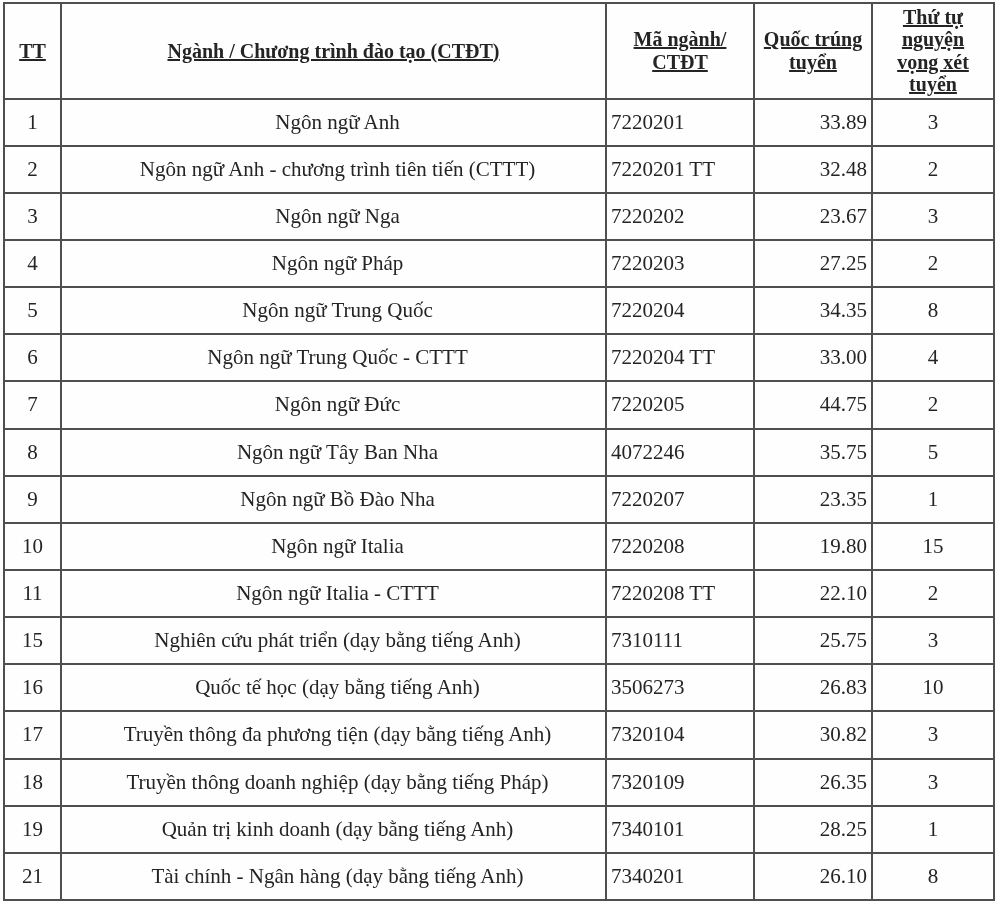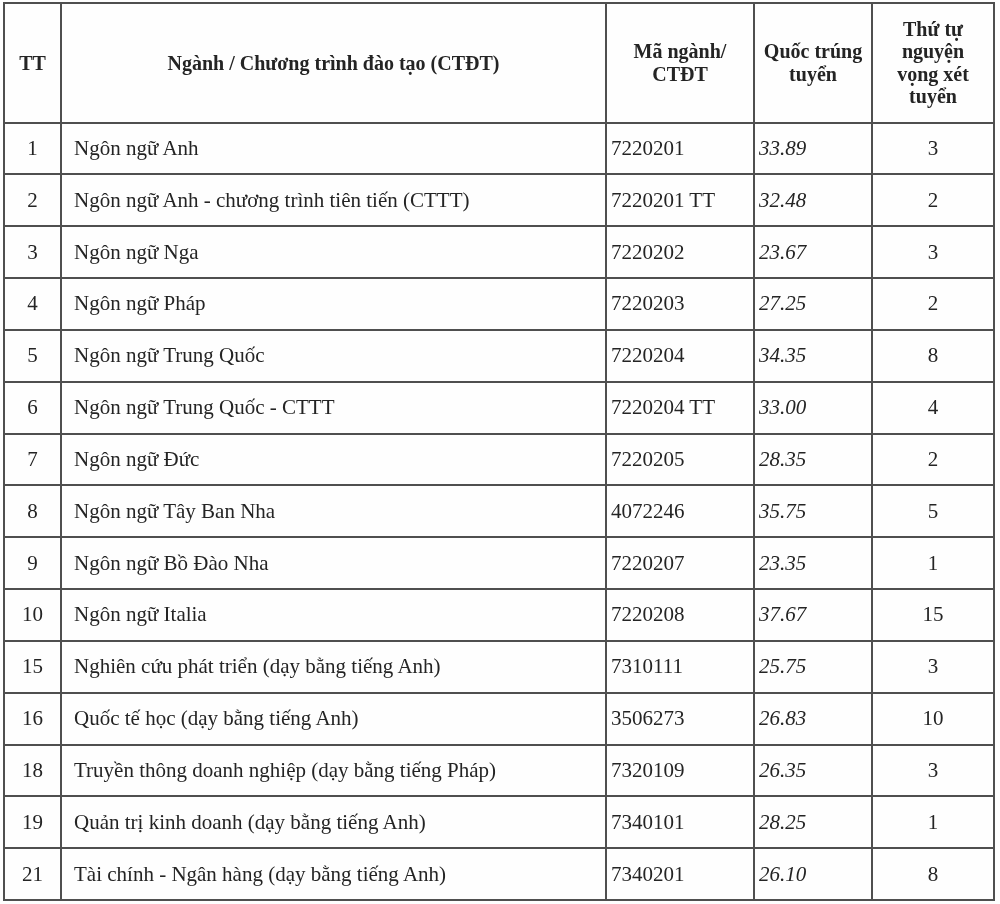--- a/index.html
+++ b/index.html
@@ -36,31 +36,32 @@
     height: 74px;
   }
   .score-table tbody tr {
     height: 39px;
   }
   .score-table th {
     font-weight: bold;
     font-size: 20px;
     line-height: 1.12;
     text-align: center;
-    padding: 14px 8px;
+    padding: 2px 8px;
+    text-decoration: underline;
   }
   .score-table td {
     font-size: 21px;
     padding: 1px 4px;
     white-space: nowrap;
   }
   .c-tt     { text-align: center; }
-  .c-nganh  { text-align: left; padding-left: 12px !important; border-radius: 10px; }
+  .c-nganh  { text-align: center; padding-left: 12px !important; border-radius: 10px; }
   .c-ma     { text-align: left; }
-  .c-diem   { text-align: left; font-style: italic; }
+  .c-diem   { text-align: right; }
   .c-thutu  { text-align: center; }
 </style>
 </head>
 <body>
 
 <div class="scan-page">
   <table class="score-table">
     <colgroup>
       <col style="width:57px">
       <col style="width:545px">
@@ -117,59 +118,73 @@
           <td class="c-tt">6</td>
           <td class="c-nganh">Ngôn ngữ Trung Quốc - CTTT</td>
           <td class="c-ma">7220204 TT</td>
           <td class="c-diem">33.00</td>
           <td class="c-thutu">4</td>
         </tr>
         <tr>
           <td class="c-tt">7</td>
           <td class="c-nganh">Ngôn ngữ Đức</td>
           <td class="c-ma">7220205</td>
-          <td class="c-diem">28.35</td>
+          <td class="c-diem">44.75</td>
           <td class="c-thutu">2</td>
         </tr>
         <tr>
           <td class="c-tt">8</td>
           <td class="c-nganh">Ngôn ngữ Tây Ban Nha</td>
           <td class="c-ma">4072246</td>
           <td class="c-diem">35.75</td>
           <td class="c-thutu">5</td>
         </tr>
         <tr>
           <td class="c-tt">9</td>
           <td class="c-nganh">Ngôn ngữ Bồ Đào Nha</td>
           <td class="c-ma">7220207</td>
           <td class="c-diem">23.35</td>
           <td class="c-thutu">1</td>
         </tr>
         <tr>
           <td class="c-tt">10</td>
           <td class="c-nganh">Ngôn ngữ Italia</td>
           <td class="c-ma">7220208</td>
-          <td class="c-diem">37.67</td>
+          <td class="c-diem">19.80</td>
           <td class="c-thutu">15</td>
+        </tr>
+        <tr>
+          <td class="c-tt">11</td>
+          <td class="c-nganh">Ngôn ngữ Italia - CTTT</td>
+          <td class="c-ma">7220208 TT</td>
+          <td class="c-diem">22.10</td>
+          <td class="c-thutu">2</td>
         </tr>
         <tr>
           <td class="c-tt">15</td>
           <td class="c-nganh">Nghiên cứu phát triển (dạy bằng tiếng Anh)</td>
           <td class="c-ma">7310111</td>
           <td class="c-diem">25.75</td>
           <td class="c-thutu">3</td>
         </tr>
         <tr>
           <td class="c-tt">16</td>
           <td class="c-nganh">Quốc tế học (dạy bằng tiếng Anh)</td>
           <td class="c-ma">3506273</td>
           <td class="c-diem">26.83</td>
           <td class="c-thutu">10</td>
         </tr>
         <tr>
+          <td class="c-tt">17</td>
+          <td class="c-nganh">Truyền thông đa phương tiện (dạy bằng tiếng Anh)</td>
+          <td class="c-ma">7320104</td>
+          <td class="c-diem">30.82</td>
+          <td class="c-thutu">3</td>
+        </tr>
+        <tr>
           <td class="c-tt">18</td>
           <td class="c-nganh">Truyền thông doanh nghiệp (dạy bằng tiếng Pháp)</td>
           <td class="c-ma">7320109</td>
           <td class="c-diem">26.35</td>
           <td class="c-thutu">3</td>
         </tr>
         <tr>
           <td class="c-tt">19</td>
           <td class="c-nganh">Quản trị kinh doanh (dạy bằng tiếng Anh)</td>
           <td class="c-ma">7340101</td>

